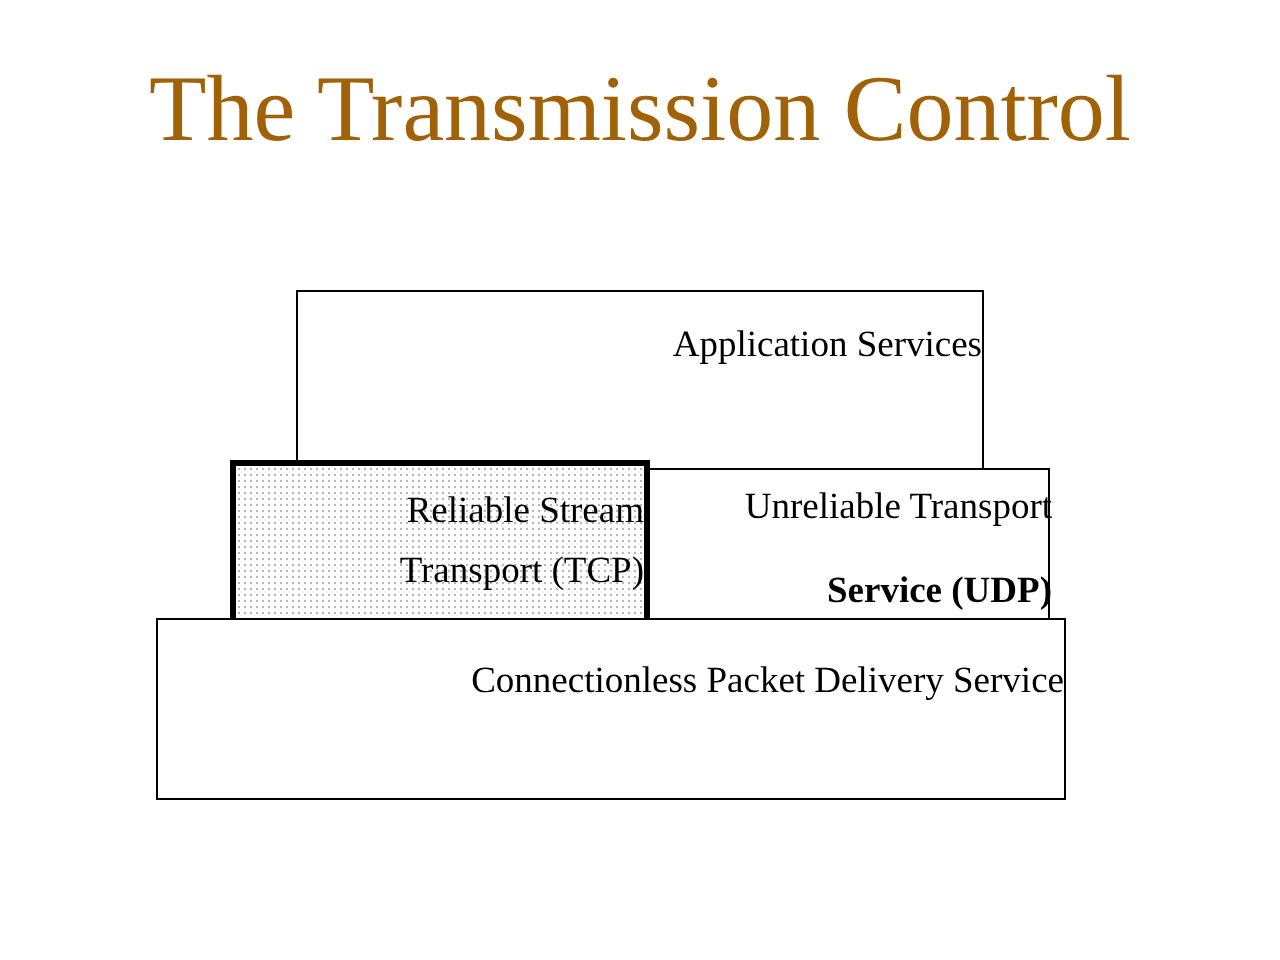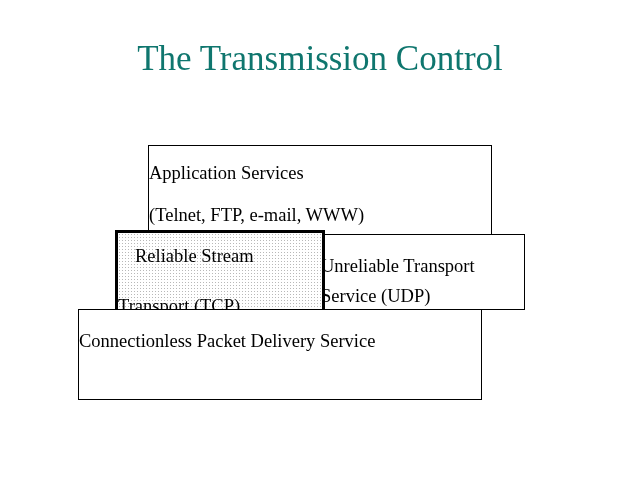--- a/index.html
+++ b/index.html
@@ -15,33 +15,33 @@
     overflow: hidden;
   }
   #slide {
     position: relative;
     width: 640px;
     height: 480px;
   }
   #title {
     position: absolute;
     left: 60px;
-    top: 36px;
+    top: 24px;
     width: 520px;
     text-align: center;
-    font-size: 35px;
+    font-size: 47px;
     line-height: 1.32;
-    color: #0f766e;
+    color: #a16207;
   }
   .box {
     position: absolute;
     box-sizing: border-box;
     background: #ffffff;
     border: 1px solid #000000;
-    text-align: left;
+    text-align: right;
     font-size: 18.5px;
     line-height: 1.0;
     color: #000000;
     padding-left: 44px;
   }
   
   #box-app {
     left: 148px;
     top: 145px;
     width: 344px;
@@ -64,27 +64,27 @@
     left: 115px;
     top: 234px;
     width: 410px;
     height: 76px;
   }
   #box-transport .col-right-1 {
     position: absolute;
     left: 205px;
     width: 205px;
     top: 10px;
-    margin-top: 12px;
   }
   #box-transport .col-right-2 {
     position: absolute;
     left: 205px;
     width: 205px;
     top: 52px;
+    font-weight: bold;
   }
   
   #box-tcp {
     left: 115px;
     top: 230px;
     width: 210px;
     height: 84px;
     border: 3px solid #000000;
     background-color: #ffffff;
     background-image:
@@ -96,27 +96,27 @@
     position: absolute;
     left: 0;
     right: 0;
     top: 14px;
     margin-left: 17px;
   }
   #box-tcp .line2 {
     position: absolute;
     left: 0;
     right: 0;
-    top: 64px;
+    top: 44px;
   }
   
   #box-ip {
     left: 78px;
     top: 309px;
-    width: 404px;
+    width: 455px;
     height: 91px;
     text-decoration: underline;
   }
   #box-ip .line1 {
     position: absolute;
     left: 0;
     right: 0;
     top: 22px;
   }
   #box-ip .line2 {
@@ -130,21 +130,20 @@
 <body>
 
 <div id="slide">
 
   <div id="title">
     <div>The Transmission Control</div>
   </div>
 
   <div class="box" id="box-app">
     <div class="line1">Application Services</div>
-    <div class="line2">(Telnet, FTP, e-mail, WWW)</div>
   </div>
 
   <div class="box" id="box-transport">
     <div class="col-right-1">Unreliable Transport</div>
     <div class="col-right-2">Service (UDP)</div>
   </div>
 
   <div class="box" id="box-tcp">
     <div class="line1">Reliable Stream</div>
     <div class="line2">Transport (TCP)</div>

